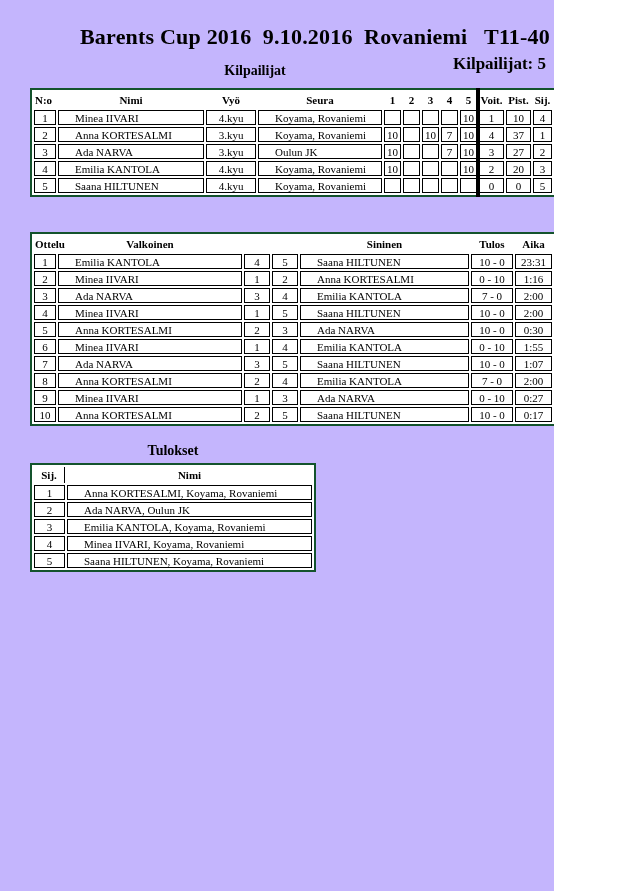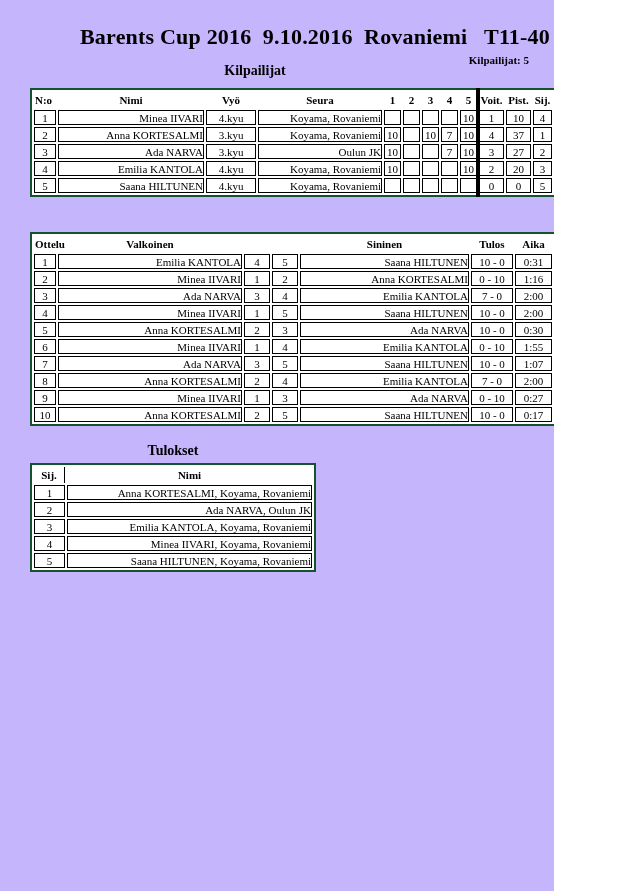--- a/index.html
+++ b/index.html
@@ -7,22 +7,22 @@
     position:relative; width:554px; height:891px; background:#c4b5fd;
     font-family:Liberation Serif, serif; color:#000;
     overflow:hidden;
   }
   .main-title {
     position:absolute; top:24px; left:0; width:630px; margin:0;
     text-align:center; font-size:22px; font-weight:bold; white-space:pre;
     letter-spacing:0.2px;
   }
   .count-label {
-    position:absolute; top:54px; right:25px;
-    font-size:11px; font-weight:bold;
+    position:absolute; top:54px; right:8px;
+    font-size:17px; font-weight:bold;
   }
   .section-title {
     position:absolute; transform:translateX(-50%); margin:0;
     font-size:14px; font-weight:bold; white-space:nowrap;
   }
   #competitors-title { left:255px; top:63px; }
   #matches-title     { left:296px; top:209px;margin-top:45px; }
   #results-title     { left:173px; top:443px; }
 
   table {
@@ -36,21 +36,21 @@
   th {
     font-size:11px; font-weight:bold; padding:0; height:16px;
     text-align:center; vertical-align:middle; white-space:nowrap;
     overflow:visible;
   }
   td {
     font-size:11px; font-weight:normal; padding:0; height:13px;
     border:1px solid #000; text-align:center; vertical-align:middle;
     white-space:nowrap; overflow:hidden; background:#fff;
   }
-  .tl { text-align:right; padding-left:16px; }
+  .tl { text-align:left; padding-left:16px; }
   .hl { text-align:left; padding-left:1px; }
   .hdr-divider { border-right:1px solid #000; }
 
   .vsep {
     position:absolute; left:476px; top:88px; width:4px; height:109px;
     background:#000; z-index:2;
   }
 </style>
 </head>
 <body>
@@ -193,21 +193,21 @@
       </tr>
     </thead>
     <tbody id="matches-body">
         <tr>
           <td>1</td>
           <td class="tl">Emilia KANTOLA</td>
           <td>4</td>
           <td>5</td>
           <td class="tl">Saana HILTUNEN</td>
           <td>10 - 0</td>
-          <td>0:31</td>
+          <td>23:31</td>
         </tr>
         <tr>
           <td>2</td>
           <td class="tl">Minea IIVARI</td>
           <td>1</td>
           <td>2</td>
           <td class="tl">Anna KORTESALMI</td>
           <td>0 - 10</td>
           <td>1:16</td>
         </tr>

